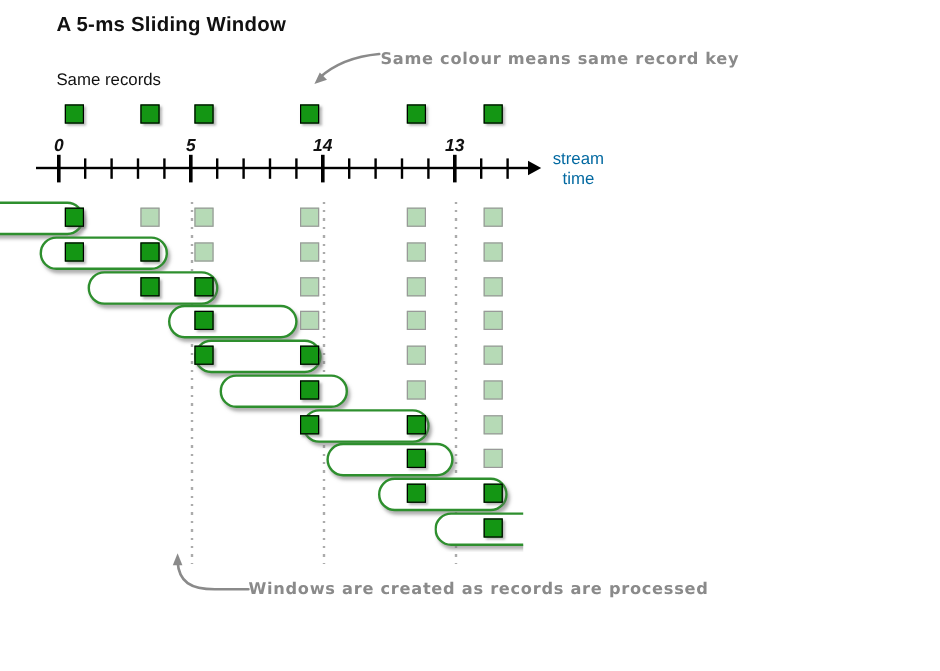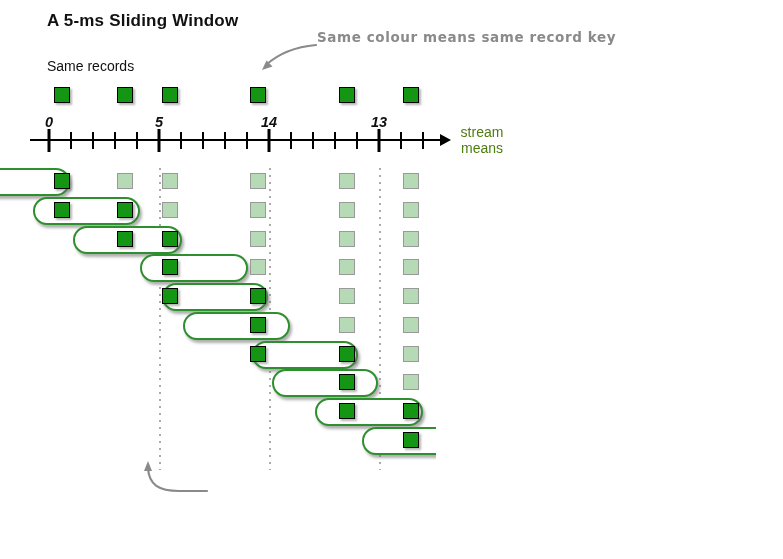--- a/index.html
+++ b/index.html
@@ -23,31 +23,31 @@
   .tick.major{width:3px;height:23px;top:129px;}
   .axis-line{position:absolute;height:2px;background:#000;top:139px;}
   .axis-arrow{position:absolute;width:0;height:0;top:134px;
       border-top:6px solid transparent;border-bottom:6px solid transparent;
       border-left:11px solid #000;}
   .axis-num{position:absolute;top:114px;transform:translateX(-50%);
       font-style:italic;font-weight:bold;font-size:14.5px;color:#111;}
   .dotline{position:absolute;width:2px;
       background-image:repeating-linear-gradient(to bottom,#ababab 0 2px,transparent 2px 7px);}
   .stream-caption{position:absolute;left:452px;top:124px;width:60px;
-      text-align:center;font-size:14px;color:#4d7c0f;line-height:16px;}
+      text-align:center;font-size:14px;color:#0369a1;line-height:16px;}
   svg{position:absolute;overflow:visible;}
 </style>
 </head>
 <body>
 
 <div id="canvas">
 
   <div class="abs title" style="left:47px;top:11px;">A 5-ms Sliding Window</div>
 
-  <div class="abs hand" style="left:317px;top:29px;">Same colour means same record key</div>
+  <div class="abs hand" style="left:317px;top:41px;">Same colour means same record key</div>
   <svg class="abs" style="left:250px;top:35px;" width="80" height="45">
     <path d="M 66 10 C 44 12 28 19 16 30" fill="none" stroke="#8a8a8a" stroke-width="2.2" stroke-linecap="round"></path>
     <polygon points="12,35 16.5,25.5 22.5,31.5" fill="#8a8a8a"></polygon>
   </svg>
 
   <div class="abs plain-label" style="left:47px;top:58px;">Same records</div>
 
   <div id="records-row">
       <div class="sq" style="left: 53.5px; top: 87px;"></div>
       <div class="sq" style="left: 116.5px; top: 87px;"></div>
@@ -55,21 +55,21 @@
       <div class="sq" style="left: 249.5px; top: 87px;"></div>
       <div class="sq" style="left: 338.5px; top: 87px;"></div>
       <div class="sq" style="left: 402.5px; top: 87px;"></div>
     </div>
 
   <div id="axis">
     <div class="axis-line" style="left: 30px; width: 410px;"></div>
     <div class="axis-arrow" style="left: 440px;"></div>
     <div class="stream-caption">
       <div>stream</div>
-      <div>means</div>
+      <div>time</div>
     </div>
   <div class="tick major" style="left: 49px;"></div>
       <div class="tick minor" style="left: 71px;"></div>
       <div class="tick minor" style="left: 93px;"></div>
       <div class="tick minor" style="left: 115px;"></div>
       <div class="tick minor" style="left: 137px;"></div>
       <div class="tick major" style="left: 159px;"></div>
       <div class="tick minor" style="left: 181px;"></div>
       <div class="tick minor" style="left: 203px;"></div>
       <div class="tick minor" style="left: 225px;"></div>
@@ -145,14 +145,15 @@
       <div class="sq faded" style="left: 402.5px; top: 374px;"></div>
       <div class="sq" style="left: 338.5px; top: 403px;"></div>
       <div class="sq" style="left: 402.5px; top: 403px;"></div>
       <div class="sq" style="left: 402.5px; top: 432px;"></div>
     </div>
 
   <svg class="abs" style="left:135px;top:455px;" width="130" height="45">
     <path d="M 72 36 L 44 36 C 24 36 14 30 13 13" fill="none" stroke="#8a8a8a" stroke-width="2.2" stroke-linecap="round"></path>
     <polygon points="13,6 9,16 17,16" fill="#8a8a8a"></polygon>
   </svg>
+  <div class="abs hand" style="left:207px;top:483px;">Windows are created as records are processed</div>
 
 </div>
 
 </body></html>

